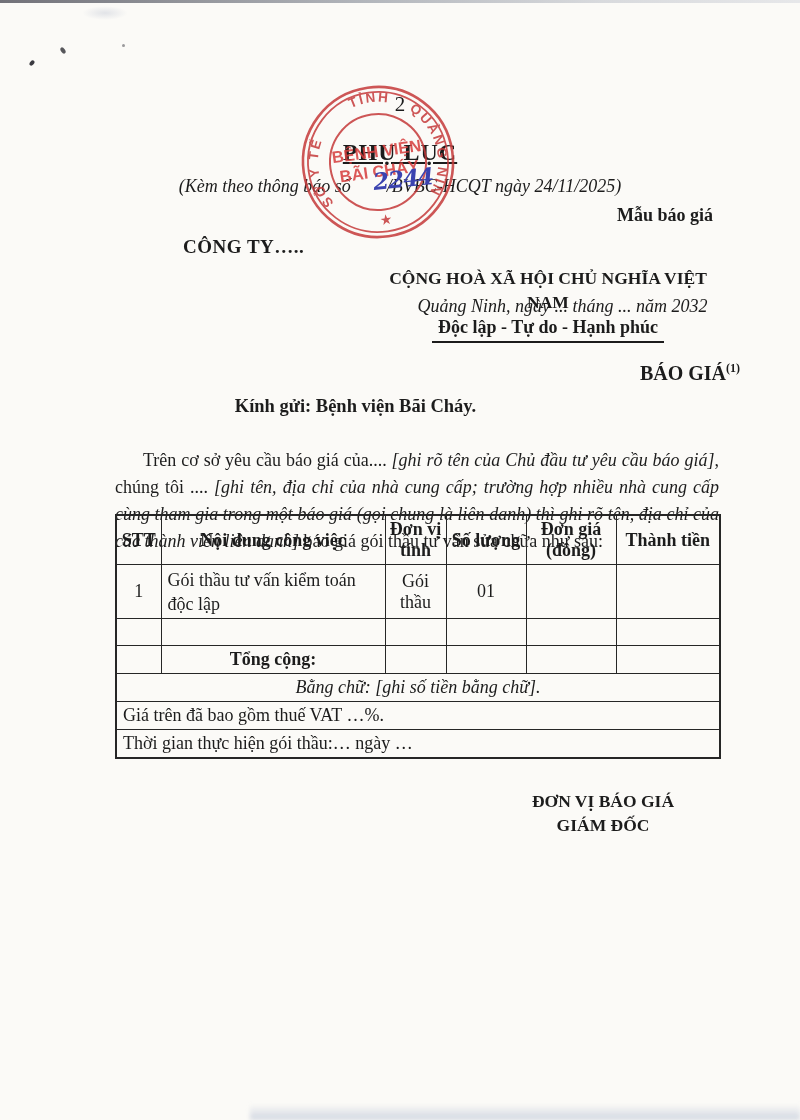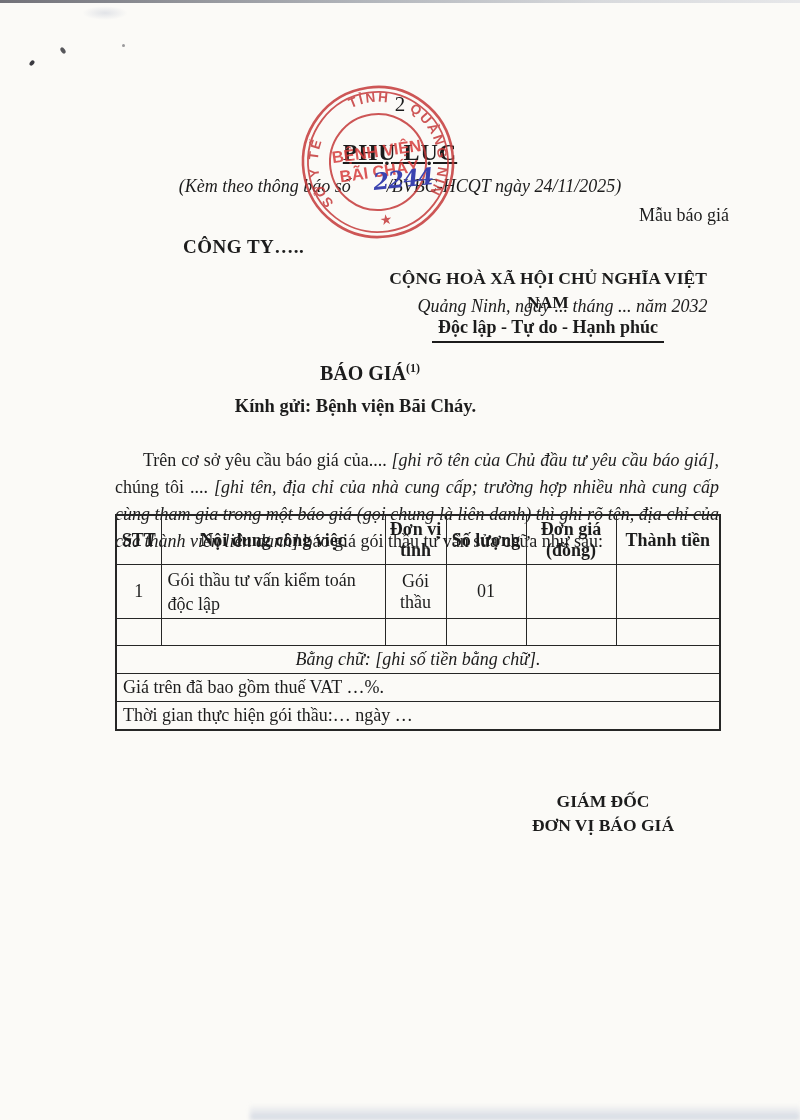--- a/index.html
+++ b/index.html
@@ -26,34 +26,34 @@
   
   .page-number{top:92px;left:0;width:800px;text-align:center;font-size:21px;}
   .doc-appendix-title{top:139px;left:0;width:800px;text-align:center;
     font-size:24px;font-weight:bold;letter-spacing:1px;text-decoration:underline;}
   .subtitle{top:176px;left:0;width:800px;display:flex;justify-content:center;
     font-style:italic;font-size:18px;white-space:pre;}
   .hw-gap{display:inline-block;width:36px;}
   .handwritten{top:165px;left:373px;font-size:23px;color:#3b43b0;
     font-style:italic;font-weight:bold;transform:rotate(-6deg);
     letter-spacing:-1px;z-index:6;font-family:"DejaVu Serif",serif;}
-  .form-label{top:205px;right:71px;font-size:18px;font-weight:normal;}
+  .form-label{top:205px;right:87px;font-size:18px;font-weight:bold;}
   .company{top:236px;left:183px;font-size:19px;font-weight:bold;letter-spacing:.5px;}
   .national{top:234px;left:380px;width:336px;text-align:center;line-height:24px;margin-top:32px;}
   .national-l1{font-size:17.5px;font-weight:bold;}
   .national-l2{display:inline-block;font-size:18px;font-weight:bold;
     border-bottom:2px solid #1c1c1c;padding:0 6px 2px 6px;margin-top:1px;}
   .place-date{top:296px;left:405px;width:315px;text-align:center;
     font-style:italic;font-size:18px;}
   
   .stamp{top:84px;left:300px;width:156px;height:156px;z-index:4;
     transform:rotate(-8deg);opacity:.85;}
   .stamp text{font-family:"Liberation Sans","DejaVu Sans",sans-serif;}
   
-  .doc-title{top:361px;left:0;width:740px;text-align:center;
+  .doc-title{top:361px;left:0;width:740px;text-align:right;
     font-size:20px;font-weight:bold;}
   .doc-title sup{font-size:12px;font-weight:bold;}
   .recipient{top:396px;left:0;width:711px;text-align:center;
     font-size:18.5px;font-weight:bold;}
   .intro{top:429px;left:115px;width:604px;font-size:18px;line-height:27px;
     text-align:justify;text-indent:28px;}
   .intro .it{font-style:italic;}
   
   .quote-table-wrap{top:514px;left:115px;}
   table.quote{border-collapse:collapse;table-layout:fixed;width:604px;
@@ -166,31 +166,39 @@
         <td class="c"></td>
       </tr>
       <tr class="tr-empty">
         <td></td>
         <td></td>
         <td></td>
         <td></td>
         <td></td>
         <td></td>
       </tr>
+      <tr class="tr-total">
+        <td></td>
+        <td class="total-cell">Tổng cộng:</td>
+        <td></td>
+        <td></td>
+        <td></td>
+        <td></td>
+      </tr>
       <tr class="tr-words">
         <td colspan="6" class="words-cell">Bằng chữ: [ghi số tiền bằng chữ].</td>
       </tr>
       <tr class="tr-vat">
         <td colspan="6" class="note-cell">Giá trên đã bao gồm thuế VAT …%.</td>
       </tr>
       <tr class="tr-dur">
         <td colspan="6" class="note-cell">Thời gian thực hiện gói thầu:… ngày …</td>
       </tr>
     </tbody>
       </table>
   </div>
 
   <div class="abs signature">
+    <div>ĐƠN VỊ BÁO GIÁ</div>
     <div>GIÁM ĐỐC</div>
-    <div>ĐƠN VỊ BÁO GIÁ</div>
   </div>
 
 </div>
 
 </body></html>

